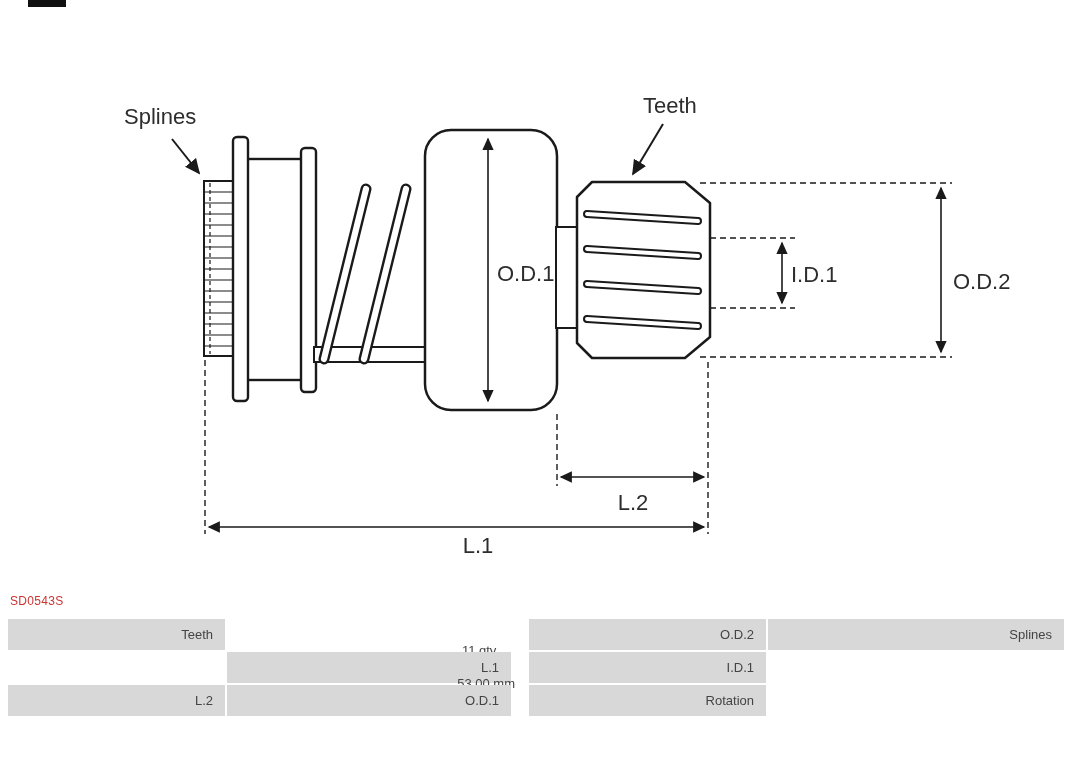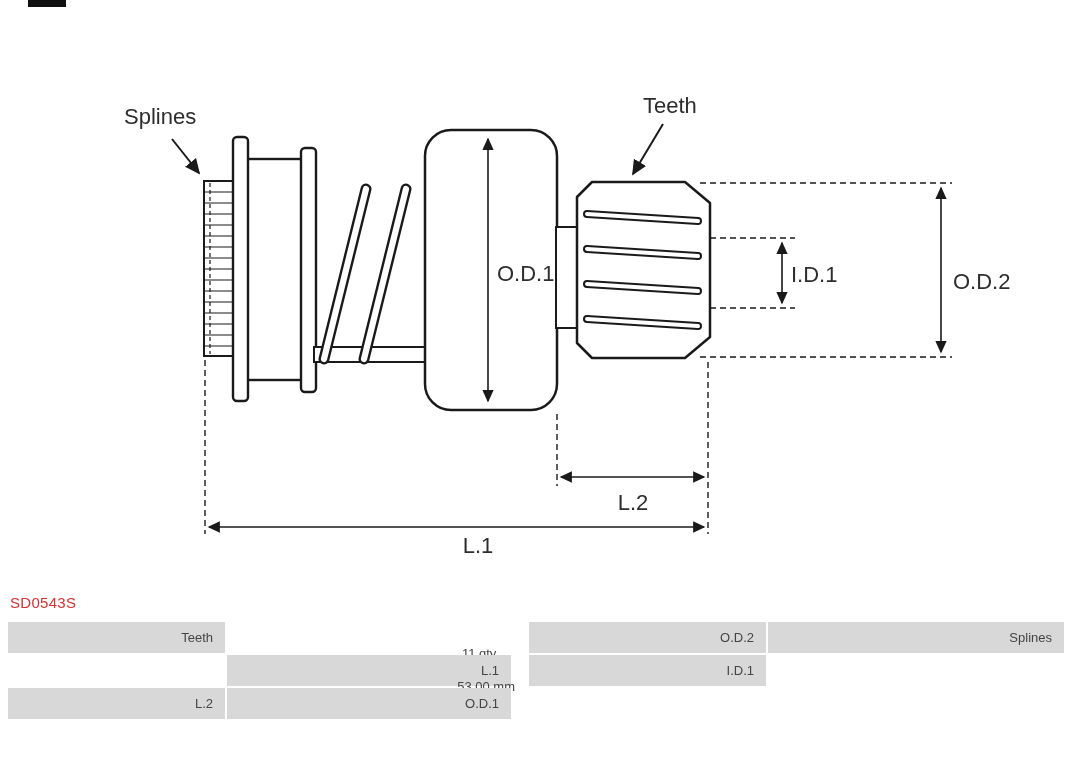--- a/index.html
+++ b/index.html
@@ -19,21 +19,21 @@
     position: absolute;
     left: 28px;
     top: 0;
     width: 38px;
     height: 7px;
     background: #111111;
   }
   svg.diagram { display: block; }
   .part-number {
     margin: 14px 0 11px 10px;
-    font-size: 15px;
+    font-size: 12px;
     color: #cc3333;
     letter-spacing: 0.3px;
   }
   .spec-table {
     margin: 0 8px;
     display: grid;
     grid-template-columns: 217px 284px 14px 237px 296px;
     column-gap: 2px;
     row-gap: 2px;
     grid-auto-rows: 31px;
@@ -150,15 +150,16 @@
     <div class="spacer"></div>
     <div class="cell label">L.1</div>
     <div class="cell value">53.00 mm</div>
 
     <div class="cell label">I.D.1</div>
     <div class="spacer"></div>
     <div class="cell label">L.2</div>
 
     <div class="cell label">O.D.1</div>
     <div class="spacer"></div>
+    <div class="cell label">Rotation</div>
   </div>
 
 </div>
 
 </body></html>

